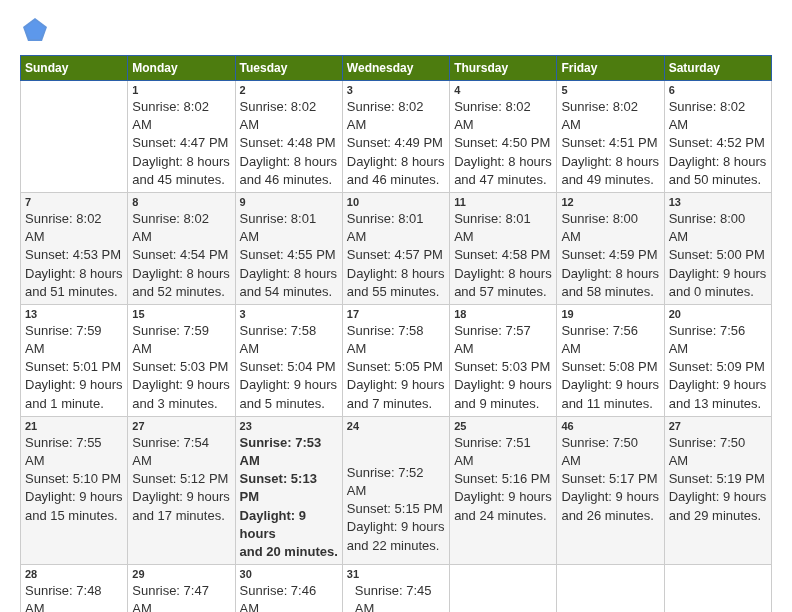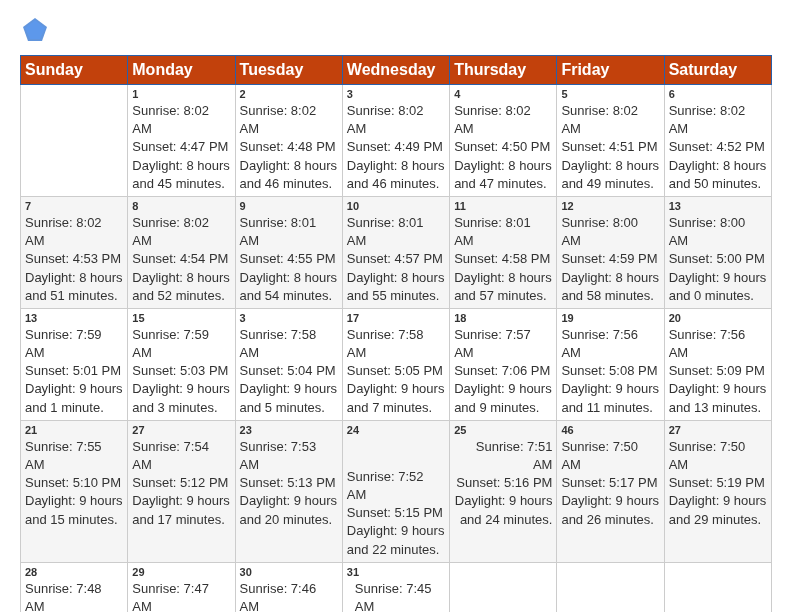--- a/index.html
+++ b/index.html
@@ -52,25 +52,25 @@
     .location {
       font-size: 16px;
       color: #555;
     }
     .calendar {
       width: 100%;
       border-collapse: collapse;
       font-size: 10px;
     }
     .calendar th {
-      background-color: #c2410c;
+      background-color: #4d7c0f;
       color: #fff;
       padding: 5px 4px;
       text-align: left;
-      font-size: 16px;
+      font-size: 12px;
       font-weight: bold;
       border: 1px solid #2a5fa8;
     }
     .calendar td {
       border: 1px solid #ccc;
       padding: 3px 4px;
       vertical-align: top;
       width: calc(100% / 7);
       height: 82px;
       background: #fff;
@@ -249,21 +249,21 @@
           <td>
             <span class="day-number">17</span>
             <div class="day-info" style="white-space: pre-line;">Sunrise: 7:58 AM
 Sunset: 5:05 PM
 Daylight: 9 hours
 and 7 minutes.</div>
           </td>
           <td>
             <span class="day-number">18</span>
             <div class="day-info" style="white-space: pre-line;">Sunrise: 7:57 AM
-Sunset: 7:06 PM
+Sunset: 5:03 PM
 Daylight: 9 hours
 and 9 minutes.</div>
           </td>
           <td>
             <span class="day-number">19</span>
             <div class="day-info" style="white-space: pre-line;">Sunrise: 7:56 AM
 Sunset: 5:08 PM
 Daylight: 9 hours
 and 11 minutes.</div>
           </td>
@@ -285,35 +285,35 @@
           </td>
           <td>
             <span class="day-number">27</span>
             <div class="day-info" style="white-space: pre-line;">Sunrise: 7:54 AM
 Sunset: 5:12 PM
 Daylight: 9 hours
 and 17 minutes.</div>
           </td>
           <td>
             <span class="day-number">23</span>
-            <div class="day-info" style="white-space: pre-line;">Sunrise: 7:53 AM
+            <div class="day-info" style="white-space: pre-line; font-weight: bold;">Sunrise: 7:53 AM
 Sunset: 5:13 PM
 Daylight: 9 hours
 and 20 minutes.</div>
           </td>
           <td>
             <span class="day-number">24</span>
             <div class="day-info" style="white-space: pre-line; margin-top: 32px;">Sunrise: 7:52 AM
 Sunset: 5:15 PM
 Daylight: 9 hours
 and 22 minutes.</div>
           </td>
           <td>
             <span class="day-number">25</span>
-            <div class="day-info" style="white-space: pre-line; text-align: right;">Sunrise: 7:51 AM
+            <div class="day-info" style="white-space: pre-line;">Sunrise: 7:51 AM
 Sunset: 5:16 PM
 Daylight: 9 hours
 and 24 minutes.</div>
           </td>
           <td>
             <span class="day-number">46</span>
             <div class="day-info" style="white-space: pre-line;">Sunrise: 7:50 AM
 Sunset: 5:17 PM
 Daylight: 9 hours
 and 26 minutes.</div>

